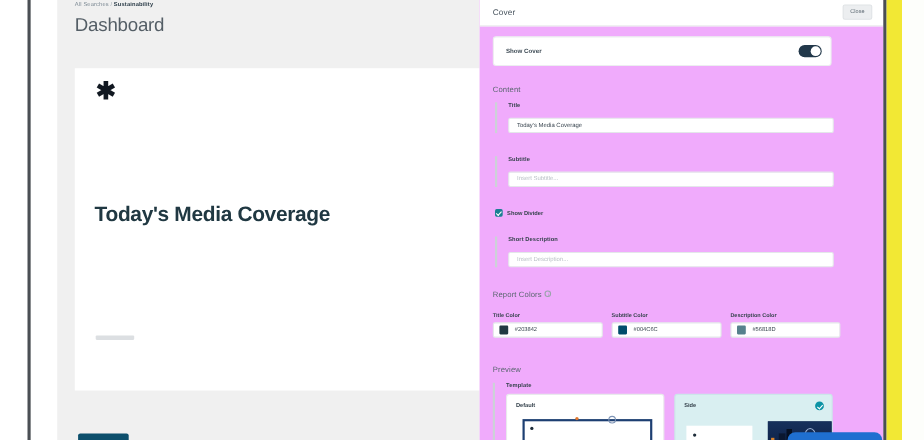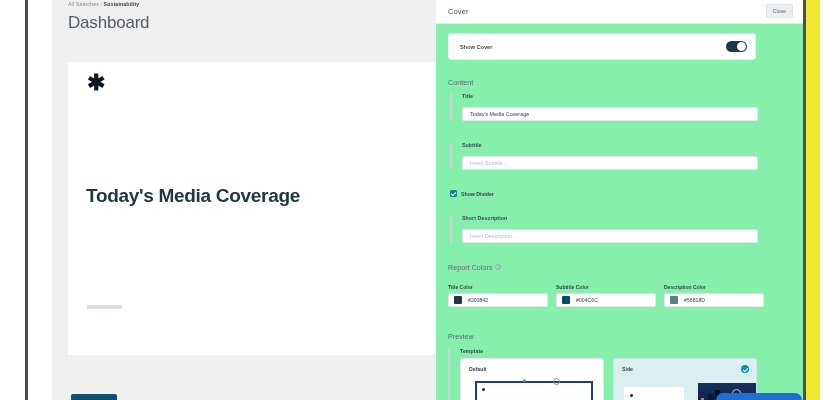--- a/index.html
+++ b/index.html
@@ -54,21 +54,21 @@
     background: #dcdfe2; border-radius: 1px;
   }
   .bottom-action-btn {
     position: absolute; left: 71px; top: 394px; width: 46px; height: 11px;
     background: #0d4f6c; border-radius: 2px;
   }
 
   
   .panel {
     position: absolute; left: 436px; top: 0; width: 367px; height: 400px;
-    background: #86efac; overflow: hidden;
+    background: #f0abfc; overflow: hidden;
   }
   .panel-header {
     position: absolute; left: 0; top: 0; width: 367px; height: 24px;
     background: #ffffff; border-bottom: 1px solid #e8eaec;
   }
   .panel-title {
     position: absolute; left: 12px; top: 7px;
     font-size: 7.5px; color: #46525c; letter-spacing: .1px;
   }
   .close-btn {

